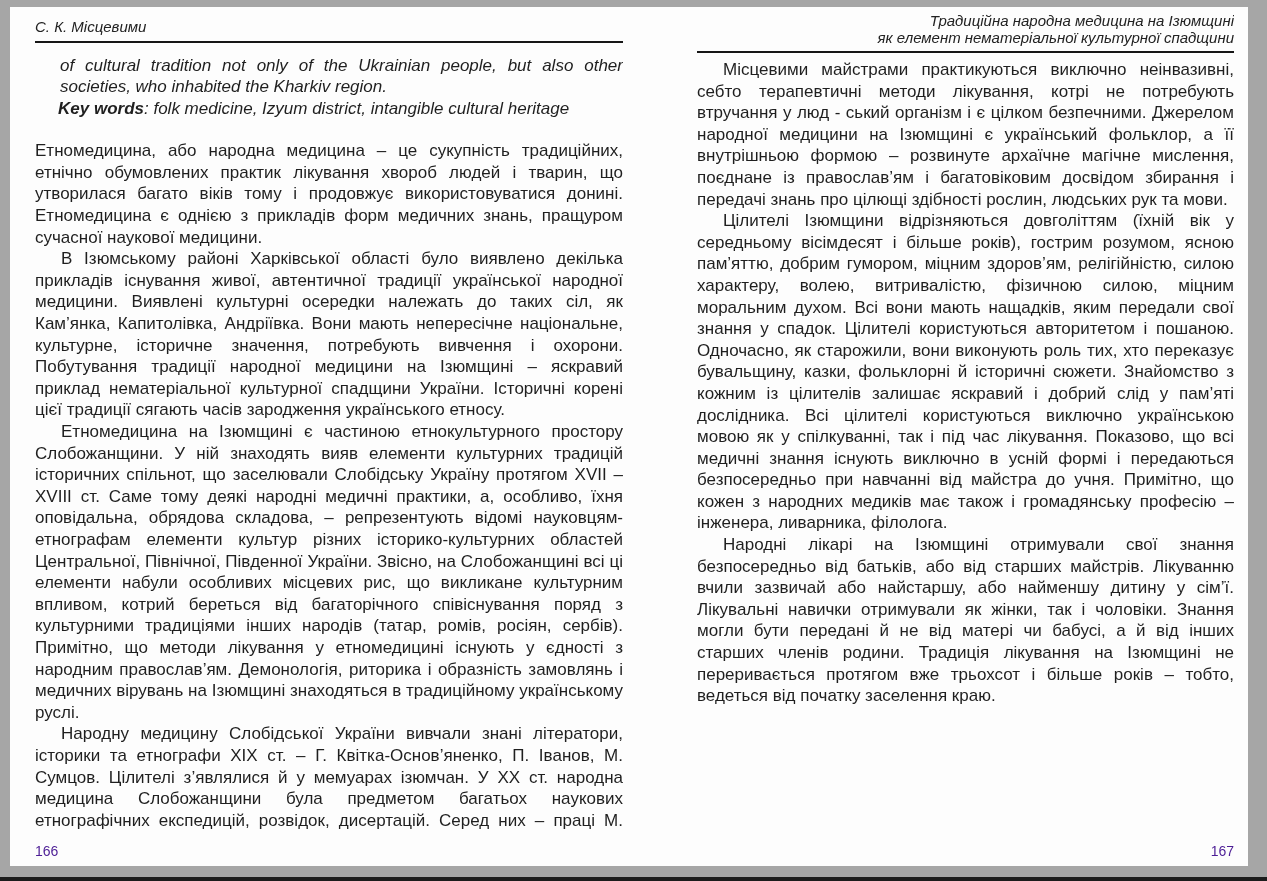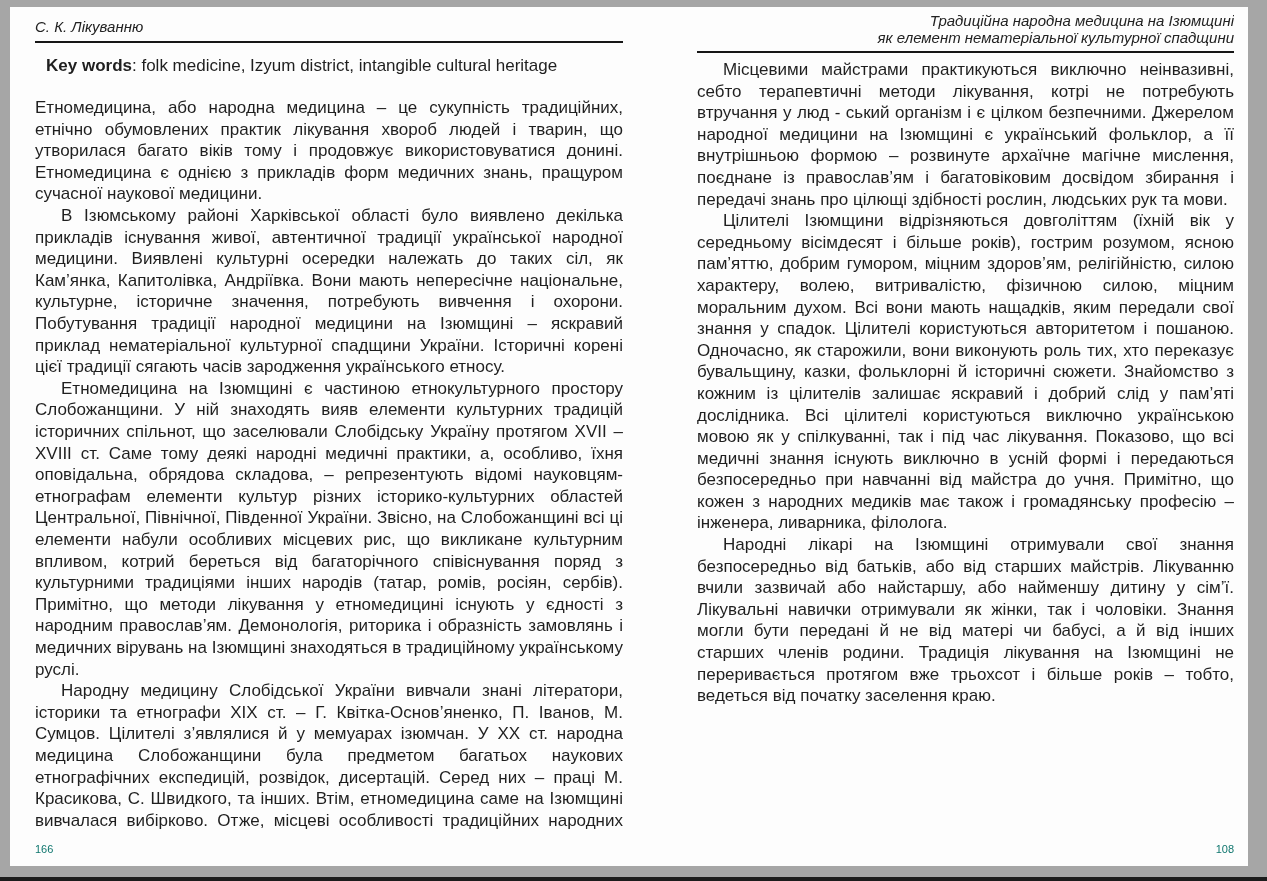--- a/index.html
+++ b/index.html
@@ -47,44 +47,46 @@
 
   p { margin: 0; text-indent: 26px; }
   p.no-indent { text-indent: 0; }
 
   .abstract {
     margin-left: 25px;
     font-style: italic;
     text-indent: 0;
   }
   .kw {
-    margin-left: 11px;
+    margin-left: 23px;
+    font-style: italic;
     text-indent: 0;
     margin-bottom: 21px;
   }
   .kw .kw-label { font-weight: bold; }
 
   .page-number {
     position: absolute;
-    font-size: 11px;
-    color: #0f766e;
+    font-size: 14px;
+    color: #4c1d95;
     top: 836px;
   }
   .page-number.left-num  { left: 25px; }
   .page-number.right-num { left: 687px; width: 537px; text-align: right; }
 </style>
 </head>
 <body>
 
 <div class="sheet">
 
   <div class="col col-left">
-    <div class="running-head left-head">С. К. Лікуванню</div>
+    <div class="running-head left-head">С. К. Місцевими</div>
 
     <div class="body-text">
+      <p class="abstract">of cultural tradition not only of the Ukrainian people, but also other societies, who inhabited the Kharkiv region.</p>
       <p class="kw"><span class="kw-label">Key words</span><span>: folk medicine, Izyum district, intangible cultural heritage</span></p>
 
       <p class="no-indent">Етномедицина, або народна медицина – це сукупність традиційних, етнічно обумовлених практик лікування хвороб людей і тварин, що утворилася багато віків тому і продовжує використовуватися донині. Етномедицина є однією з прикладів форм медичних знань, пращуром сучасної наукової медицини.</p>
       <p>В Ізюмському районі Харківської області було виявлено декілька прикладів існування живої, автентичної традиції української народної медицини. Виявлені культурні осередки належать до таких сіл, як Кам’янка, Капитолівка, Андріївка. Вони мають непересічне національне, культурне, історичне значення, потребують вивчення і охорони. Побутування традиції народної медицини на Ізюмщині – яскравий приклад нематеріальної культурної спадщини України. Історичні корені цієї традиції сягають часів зародження українського етносу.</p>
       <p>Етномедицина на Ізюмщині є частиною етнокультурного простору Слобожанщини. У ній знаходять вияв елементи культурних традицій історичних спільнот, що заселювали Слобідську Україну протягом XVII – XVIII ст. Саме тому деякі народні медичні практики, а, особливо, їхня оповідальна, обрядова складова, – репрезентують відомі науковцям-етнографам елементи культур різних історико-культурних областей Центральної, Північної, Південної України. Звісно, на Слобожанщині всі ці елементи набули особливих місцевих рис, що викликане культурним впливом, котрий береться від багаторічного співіснування поряд з культурними традиціями інших народів (татар, ромів, росіян, сербів). Примітно, що методи лікування у етномедицині існують у єдності з народним православ’ям. Демонологія, риторика і образність замовлянь і медичних вірувань на Ізюмщині знаходяться в традиційному українському руслі.</p>
       <p>Народну медицину Слобідської України вивчали знані літератори, історики та етнографи XIX ст. – Г. Квітка-Основ’яненко, П. Іванов, М. Сумцов. Цілителі з’являлися й у мемуарах ізюмчан. У XX ст. народна медицина Слобожанщини була предметом багатьох наукових етнографічних експедицій, розвідок, дисертацій. Серед них – праці М. Красикова, С. Швидкого, та інших. Втім, етномедицина саме на Ізюмщині вивчалася вибірково. Отже, місцеві особливості традиційних народних знань про причини виникнення і методи лікування багатьох хвороб недостатньо представлені у галузевій літературі, мало відомі громадськості.</p>
 
     </div>
   </div>
 
@@ -96,16 +98,16 @@
 
     <div class="body-text">
       <p>Місцевими майстрами практикуються виключно неінвазивні, себто терапевтичні методи лікування, котрі не потребують втручання у люд - ський організм і є цілком безпечними. Джерелом народної медицини на Ізюмщині є український фольклор, а її внутрішньою формою – розвинуте архаїчне магічне мислення, поєднане із православ’ям і багатовіковим досвідом збирання і передачі знань про цілющі здібності рослин, людських рук та мови.</p>
       <p>Цілителі Ізюмщини відрізняються довголіттям (їхній вік у середньому вісімдесят і більше років), гострим розумом, ясною пам’яттю, добрим гумором, міцним здоров’ям, релігійністю, силою характеру, волею, витривалістю, фізичною силою, міцним моральним духом. Всі вони мають нащадків, яким передали свої знання у спадок. Цілителі користуються авторитетом і пошаною. Одночасно, як старожили, вони виконують роль тих, хто переказує бувальщину, казки, фольклорні й історичні сюжети. Знайомство з кожним із цілителів залишає яскравий і добрий слід у пам’яті дослідника. Всі цілителі користуються виключно українською мовою як у спілкуванні, так і під час лікування. Показово, що всі медичні знання існують виключно в усній формі і передаються безпосередньо при навчанні від майстра до учня. Примітно, що кожен з народних медиків має також і громадянську професію – інженера, ливарника, філолога.</p>
       <p>Народні лікарі на Ізюмщині отримували свої знання безпосередньо від батьків, або від старших майстрів. Лікуванню вчили зазвичай або найстаршу, або найменшу дитину у сім’ї. Лікувальні навички отримували як жінки, так і чоловіки. Знання могли бути передані й не від матері чи бабусі, а й від інших старших членів родини. Традиція лікування на Ізюмщині не переривається протягом вже трьохсот і більше років – тобто, ведеться від початку заселення краю.</p>
 
     </div>
   </div>
 
   <div class="page-number left-num">166</div>
-  <div class="page-number right-num">108</div>
+  <div class="page-number right-num">167</div>
 </div>
 
 <div class="scan-strip-bottom"></div>
 
 </body></html>

